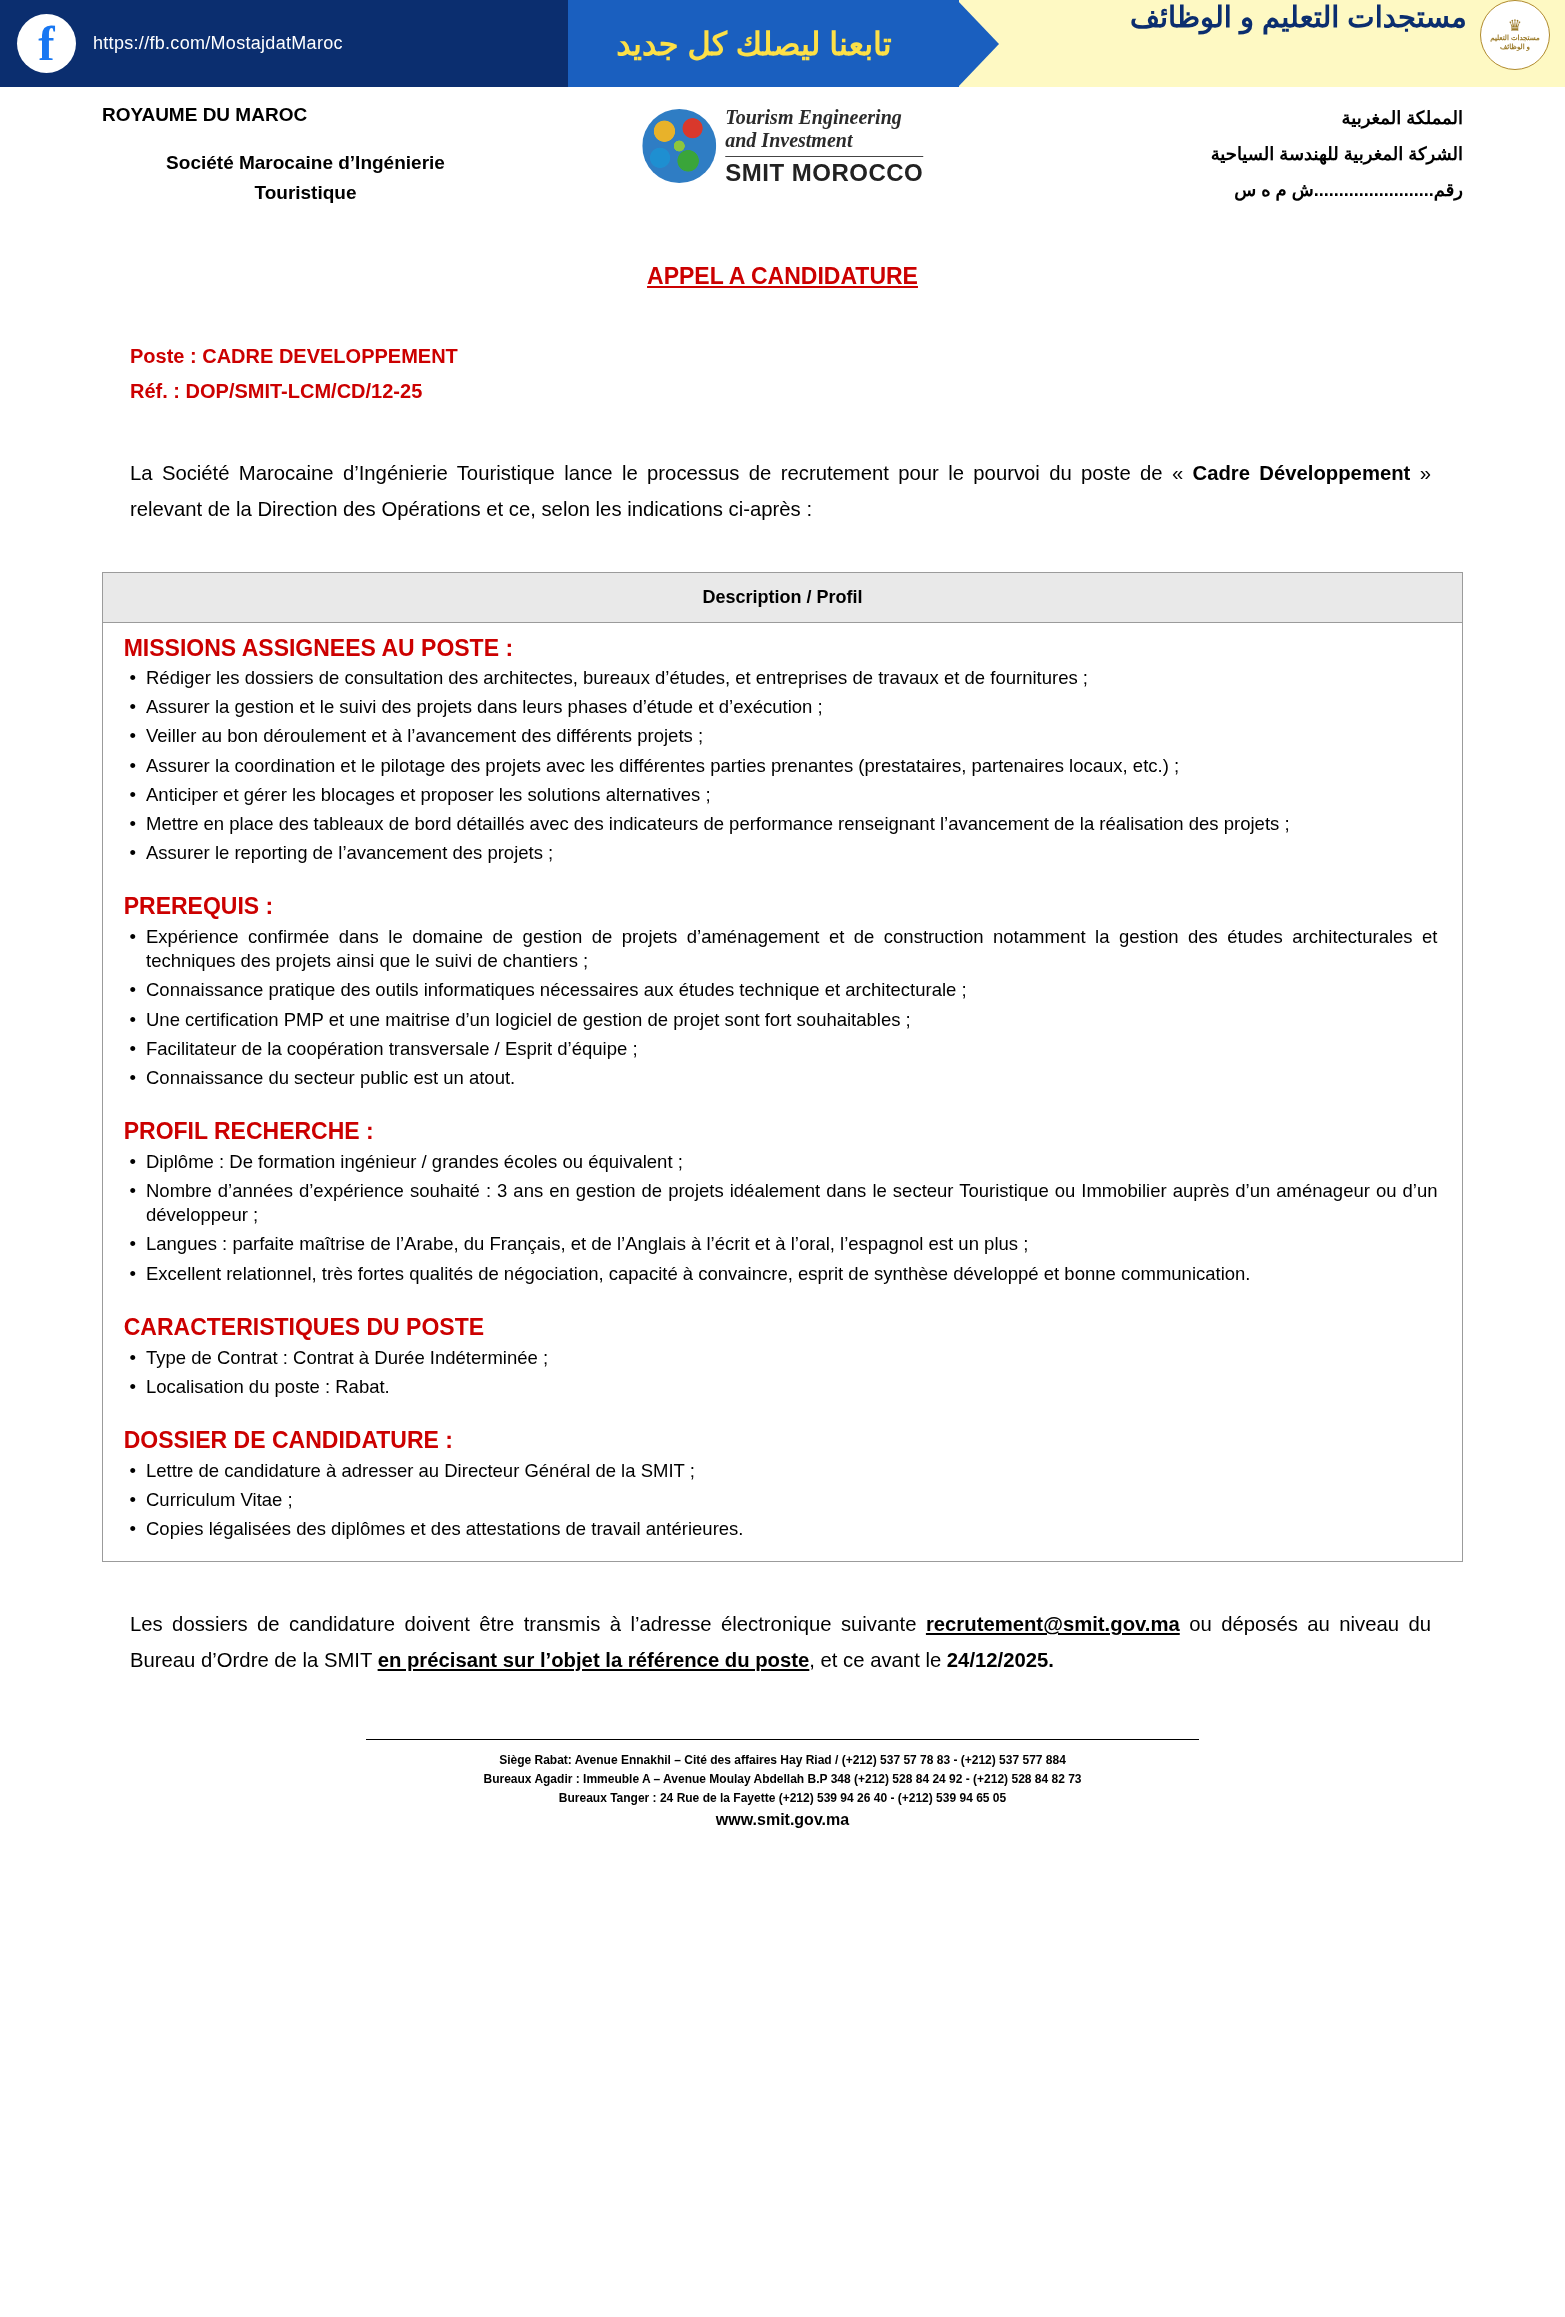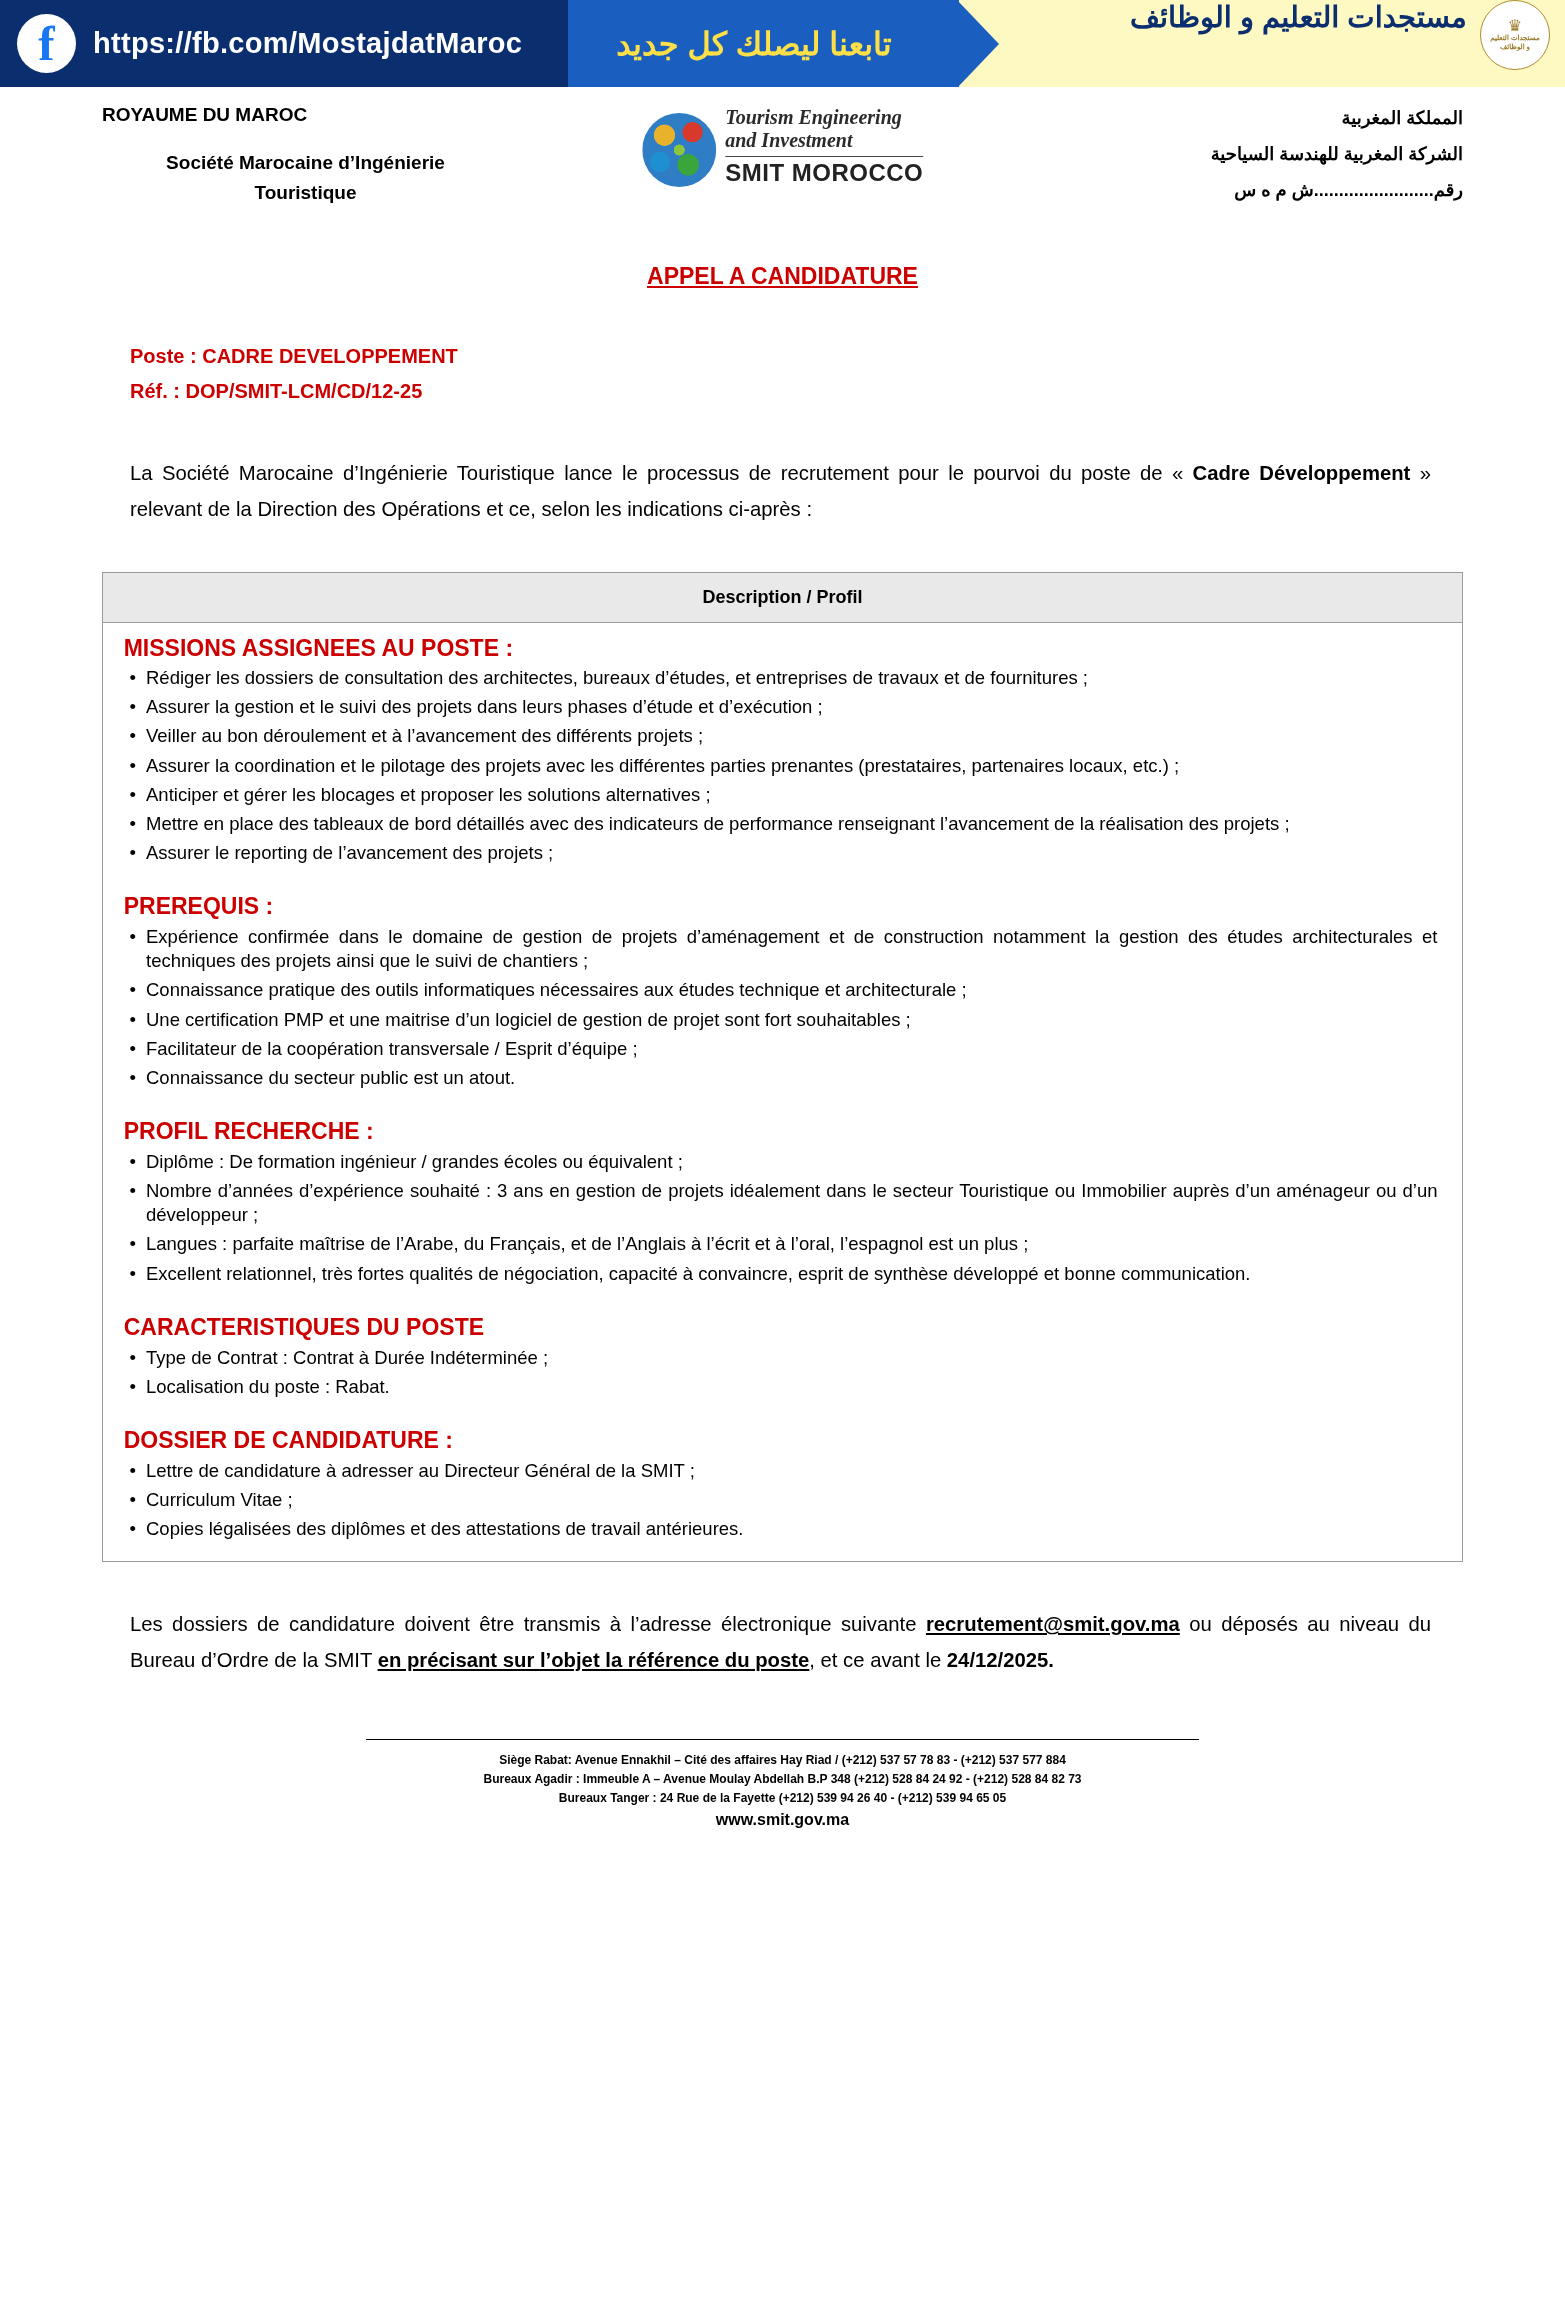--- a/index.html
+++ b/index.html
@@ -50,22 +50,22 @@
     align-items: center;
     justify-content: center;
     font-family: "Liberation Serif", serif;
     font-size: 49px;
     font-weight: bold;
     line-height: 1;
     flex: none;
   }
   .fb-url {
     color: #ffffff;
-    font-size: 29px;
-    font-weight: bold;
+    font-size: 18px;
+    font-weight: normal;
     margin-left: 17px;
     letter-spacing: 0.3px;
     white-space: nowrap;
   }
   .banner-mid {
     position: relative;
     height: 87px;
     flex: 1;
     background: #1a5fbf;
     display: flex;
@@ -182,21 +182,21 @@
     font-size: 18px;
     font-weight: bold;
     line-height: 2.0;
   }
   .head-center {
     position: absolute;
     left: 50%;
     transform: translateX(-50%);
     top: 5.7px;
     display: flex;
-    align-items: flex-end;
+    align-items: center;
   }
   .smit-mark {
     width: 74px;
     height: 74px;
     border-radius: 50%;
     background:
       radial-gradient(circle at 30% 30%, #e8b22a 0 14%, transparent 15%),
       radial-gradient(circle at 68% 26%, #d9382c 0 13%, transparent 14%),
       radial-gradient(circle at 24% 66%, #1e8fd1 0 13%, transparent 14%),
       radial-gradient(circle at 62% 70%, #3aa53a 0 15%, transparent 16%),

